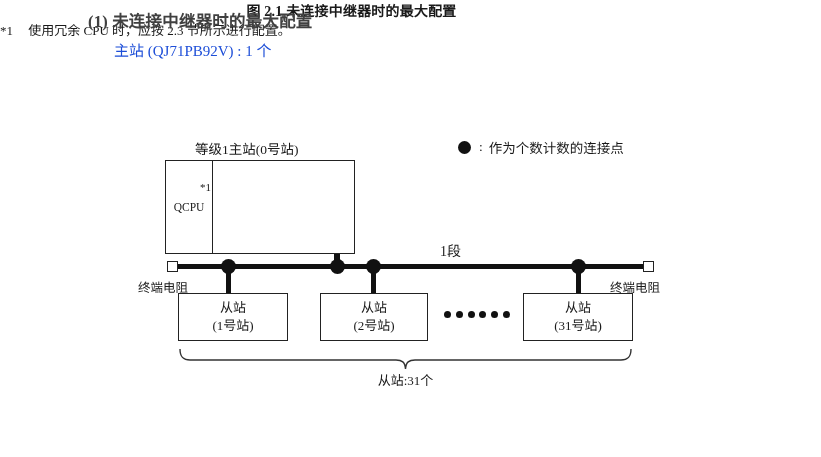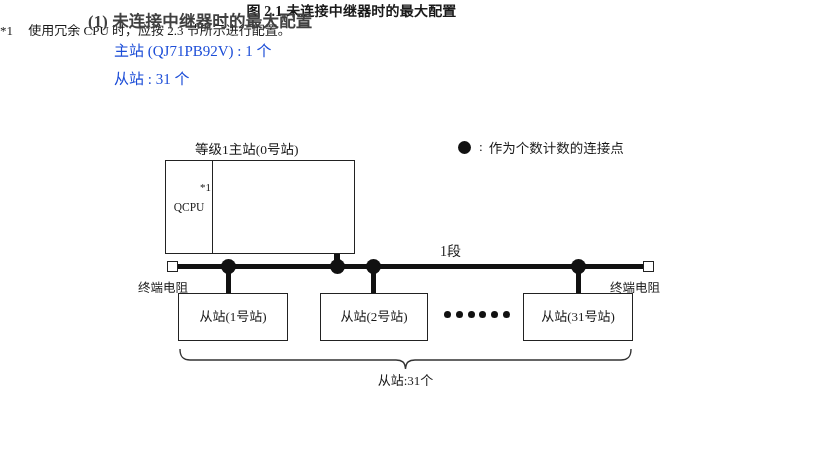--- a/index.html
+++ b/index.html
@@ -140,21 +140,21 @@
   #stub-31 { left: 576px; }
 
   
   .slave-box {
     height: 48px;
     border: 1.3px solid #222;
     background: #fff;
     box-sizing: border-box;
     top: 293px;
     display: flex;
-    flex-direction: row;
+    flex-direction: column;
     align-items: center;
     justify-content: center;
     font-size: 13px;
     line-height: 1.35;
   }
   #slave-box-1  { left: 178px; width: 110px; }
   #slave-box-2  { left: 320px; width: 108px; }
   #slave-box-31 { left: 523px; width: 110px; }
 
   
@@ -219,21 +219,20 @@
 </style>
 </head>
 <body>
 
 <div id="heading-block">
   <div id="section-heading">
     <span>(1)</span>
     <span>未连接中继器时的最大配置</span>
   </div>
   <div class="spec-line">主站 (QJ71PB92V) : 1 个</div>
-  <div class="spec-line">从站 : 31 个</div>
 </div>
 
 <div id="diagram">
 
   <div id="master-label">等级1主站(0号站)</div>
 
   <div id="master-rack">
     <div class="rack-cell" id="cell-qcpu">
       <span>QCPU</span>
       <span id="qcpu-note">*1</span>

